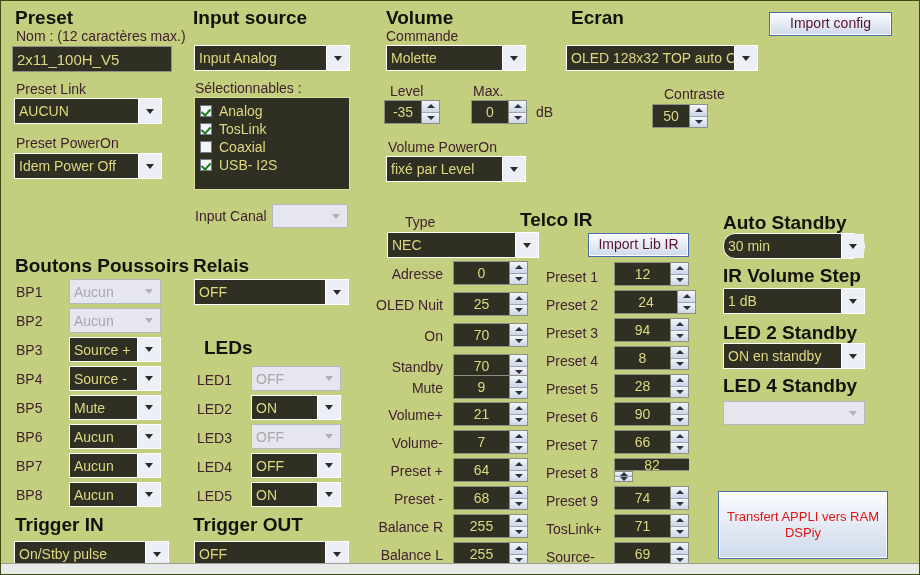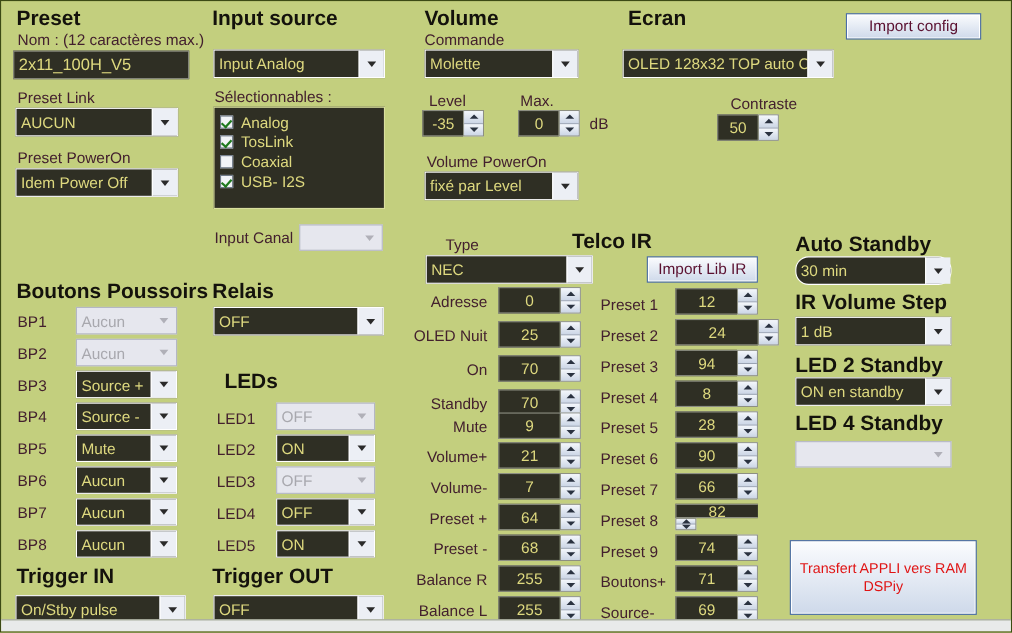--- a/index.html
+++ b/index.html
@@ -457,21 +457,21 @@
   <div class="lbl" style="left:545px;top:268px;">Preset 1</div>
   <div class="spin" style="left:613px;top:261px;width:75px;">
     <div class="sval">12</div>
     <div class="sbtns">
         <div class="sup"></div>
         <div class="sdn"></div>
       </div>
   </div>
 
   <div class="lbl" style="left:545px;top:296px;">Preset 2</div>
-  <div class="spin" style="left:613px;top:289px;width:94px;">
+  <div class="spin" style="left:613px;top:289px;width:82px;">
     <div class="sval">24</div>
     <div class="sbtns">
         <div class="sup"></div>
         <div class="sdn"></div>
       </div>
   </div>
 
   <div class="lbl" style="left:545px;top:324px;">Preset 3</div>
   <div class="spin" style="left:613px;top:317px;width:75px;">
     <div class="sval">94</div>
@@ -528,21 +528,21 @@
 
   <div class="lbl" style="left:545px;top:492px;">Preset 9</div>
   <div class="spin" style="left:613px;top:485px;width:75px;">
     <div class="sval">74</div>
     <div class="sbtns">
         <div class="sup"></div>
         <div class="sdn"></div>
       </div>
   </div>
 
-  <div class="lbl" style="left:545px;top:520px;">Boutons+</div>
+  <div class="lbl" style="left:545px;top:520px;">TosLink+</div>
   <div class="spin" style="left:613px;top:513px;width:75px;">
     <div class="sval">71</div>
     <div class="sbtns">
         <div class="sup"></div>
         <div class="sdn"></div>
       </div>
   </div>
 
   <div class="lbl" style="left:545px;top:548px;">Source-</div>
   <div class="spin" style="left:613px;top:541px;width:75px;">

